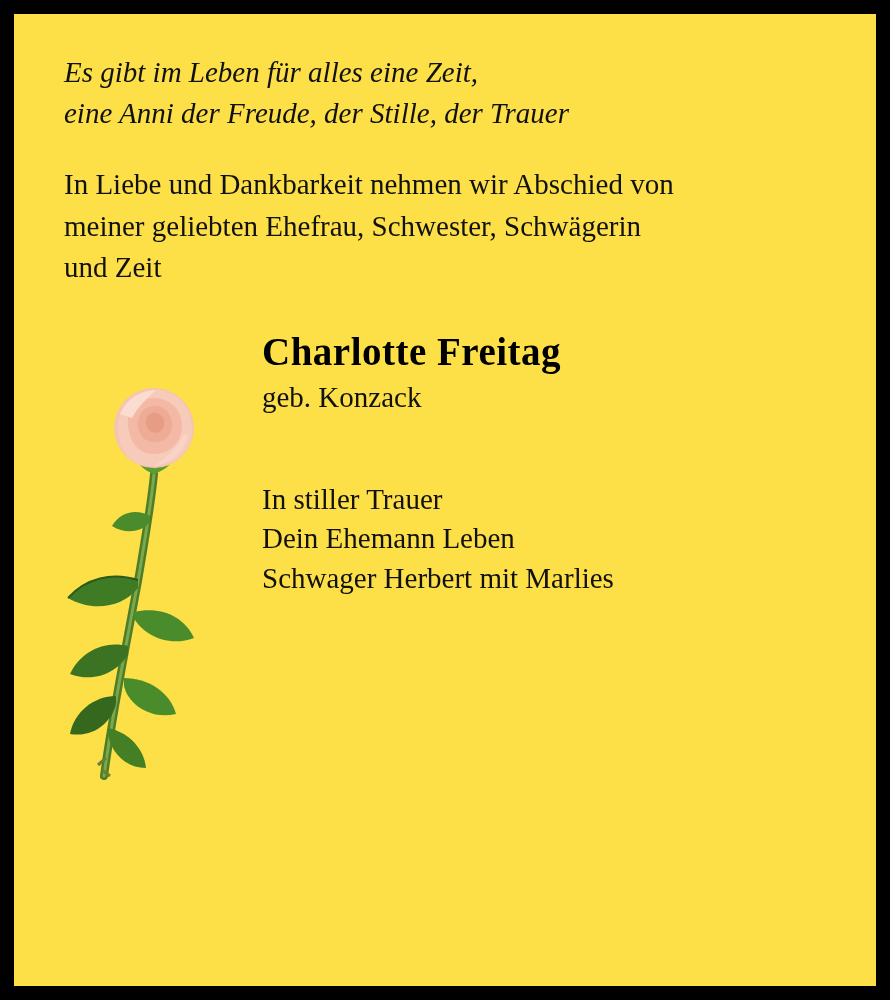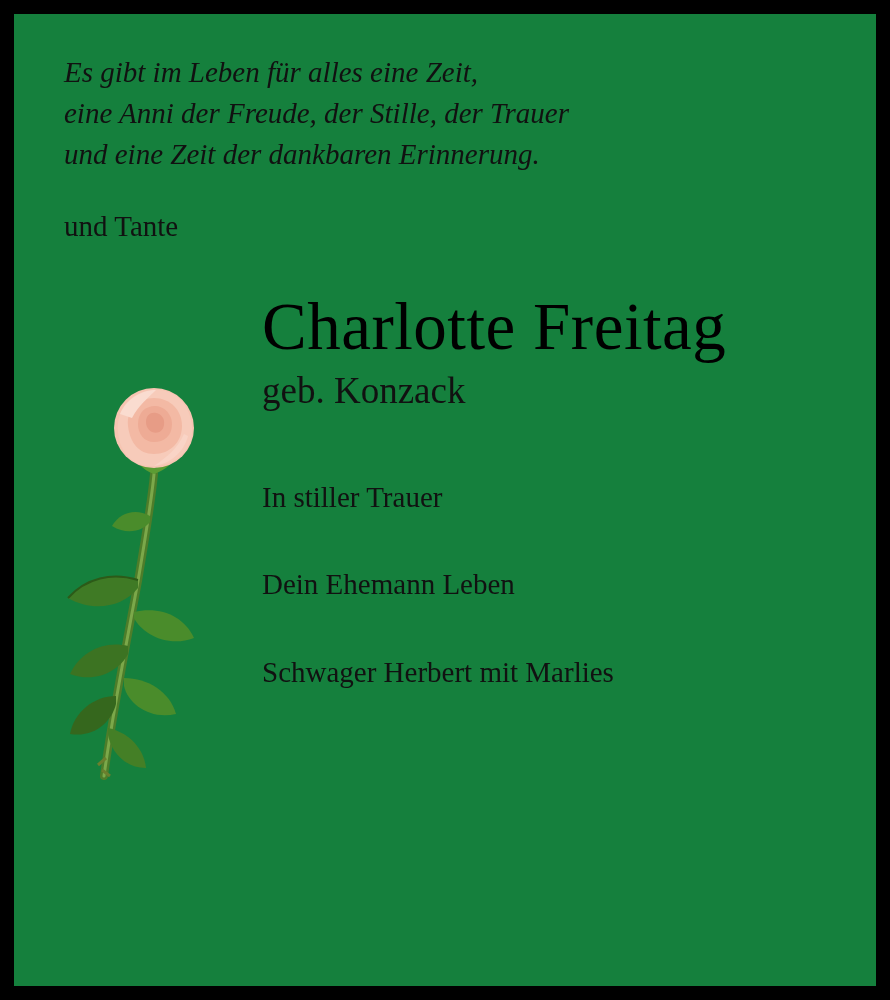--- a/index.html
+++ b/index.html
@@ -12,21 +12,21 @@
     height: 1000px;
     overflow: hidden;
     font-family: "Liberation Serif", serif;
   }
   .obituary {
     position: absolute;
     left: 14px;
     top: 14px;
     width: 862px;
     height: 972px;
-    background: #15803d;
+    background: #fde047;
     box-sizing: border-box;
     overflow: hidden;
   }
   .inner {
     position: relative;
     width: 100%;
     height: 100%;
     padding: 38px 40px 20px 40px;
     box-sizing: border-box;
   }
@@ -45,72 +45,73 @@
     color: #111;
     margin: 0 0 8px 10px;
   }
   .intro div { white-space: pre; }
 
   .center-block {
     margin-left: 208px;
     padding-top: 36px;
   }
   .name {
-    font-size: 67px;
-    font-weight: normal;
+    font-size: 39px;
+    font-weight: bold;
     letter-spacing: 0.5px;
     line-height: 1.05;
     color: #000;
     margin: 0 0 8px 0;
     white-space: pre;
   }
   .maiden {
-    font-size: 37px;
+    font-size: 29px;
     color: #111;
     margin: 0 0 10px 0;
     white-space: pre;
   }
   .dates {
     font-size: 29px;
     color: #111;
     margin: 0 0 0 0;
     white-space: pre;
   }
   .dates .sep { display: inline-block; width: 18px; }
 
   .mourners {
     margin-top: 66px;
     font-size: 29px;
     line-height: 1.36;
     color: #111;
   }
-  .mourners div { white-space: pre; margin-top: 48px; }
+  .mourners div { white-space: pre; }
 
   .rose {
     position: absolute;
     left: 28px;
     top: 352px;
     width: 180px;
     height: 420px;
   }
 </style>
 </head>
 <body>
 
 <div class="obituary">
   <div class="inner">
 
     <div class="verse">
       <div>Es gibt im Leben für alles eine Zeit,</div>
       <div>eine Anni der Freude, der Stille, der Trauer</div>
-      <div>und eine Zeit der dankbaren Erinnerung.</div>
     </div>
 
     <div class="intro">
-      <div>und Tante</div>
+      <div>In Liebe und Dankbarkeit nehmen wir Abschied von</div>
+      <div>meiner geliebten Ehefrau, Schwester, Schwägerin</div>
+      <div>und Zeit</div>
     </div>
 
     <div class="center-block">
       <div class="name">Charlotte Freitag</div>
       <div class="maiden">geb. Konzack</div>
 
       <div class="mourners">
         <div>In stiller Trauer</div>
         <div>Dein Ehemann Leben</div>
         <div>Schwager Herbert mit Marlies</div>

